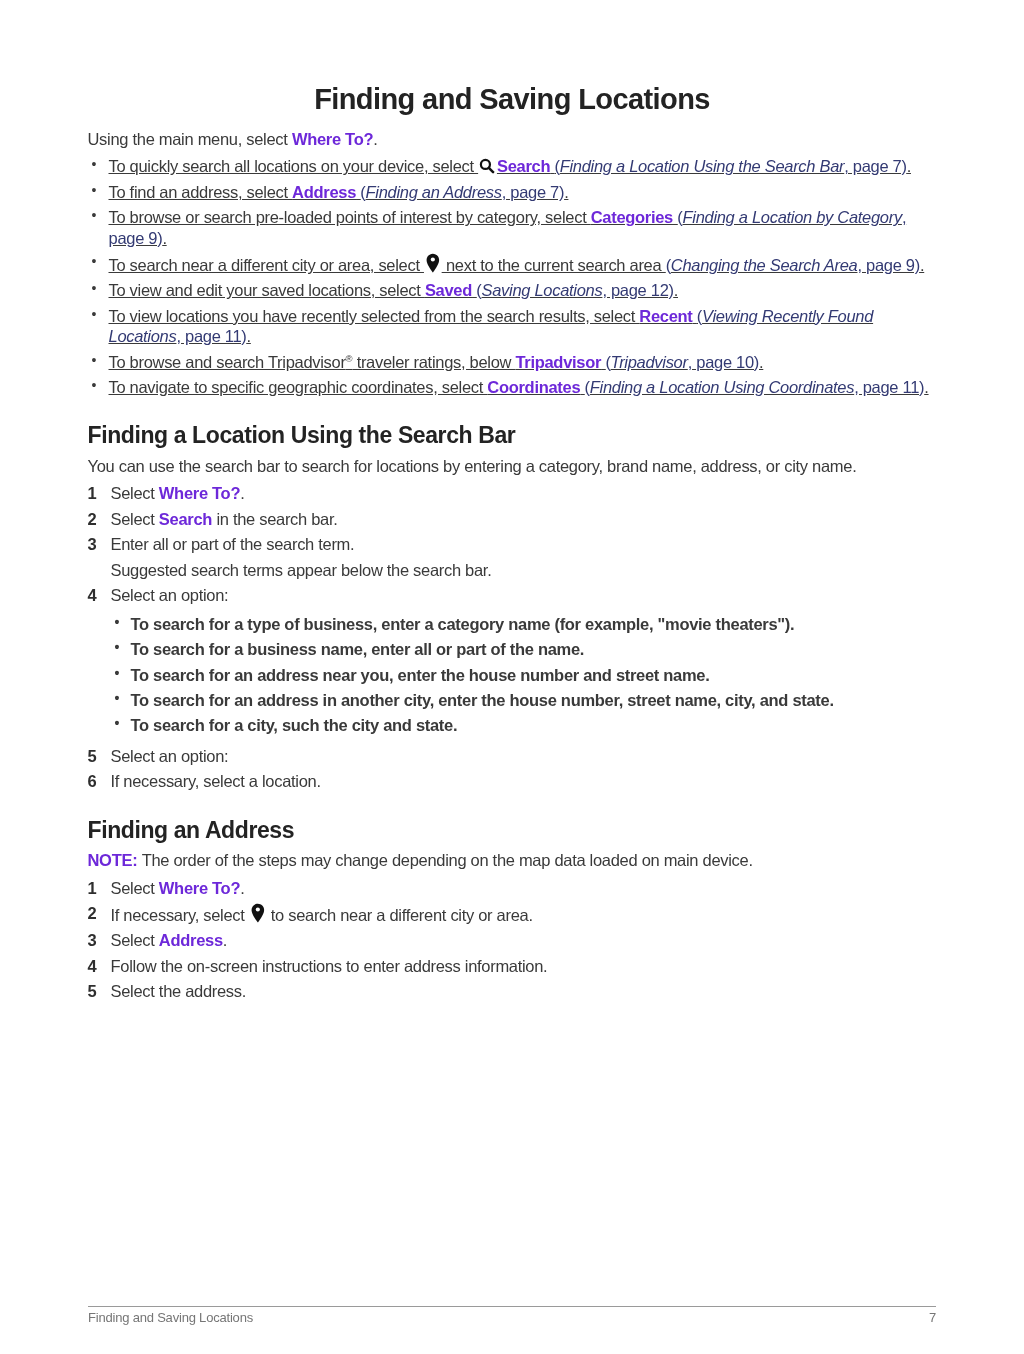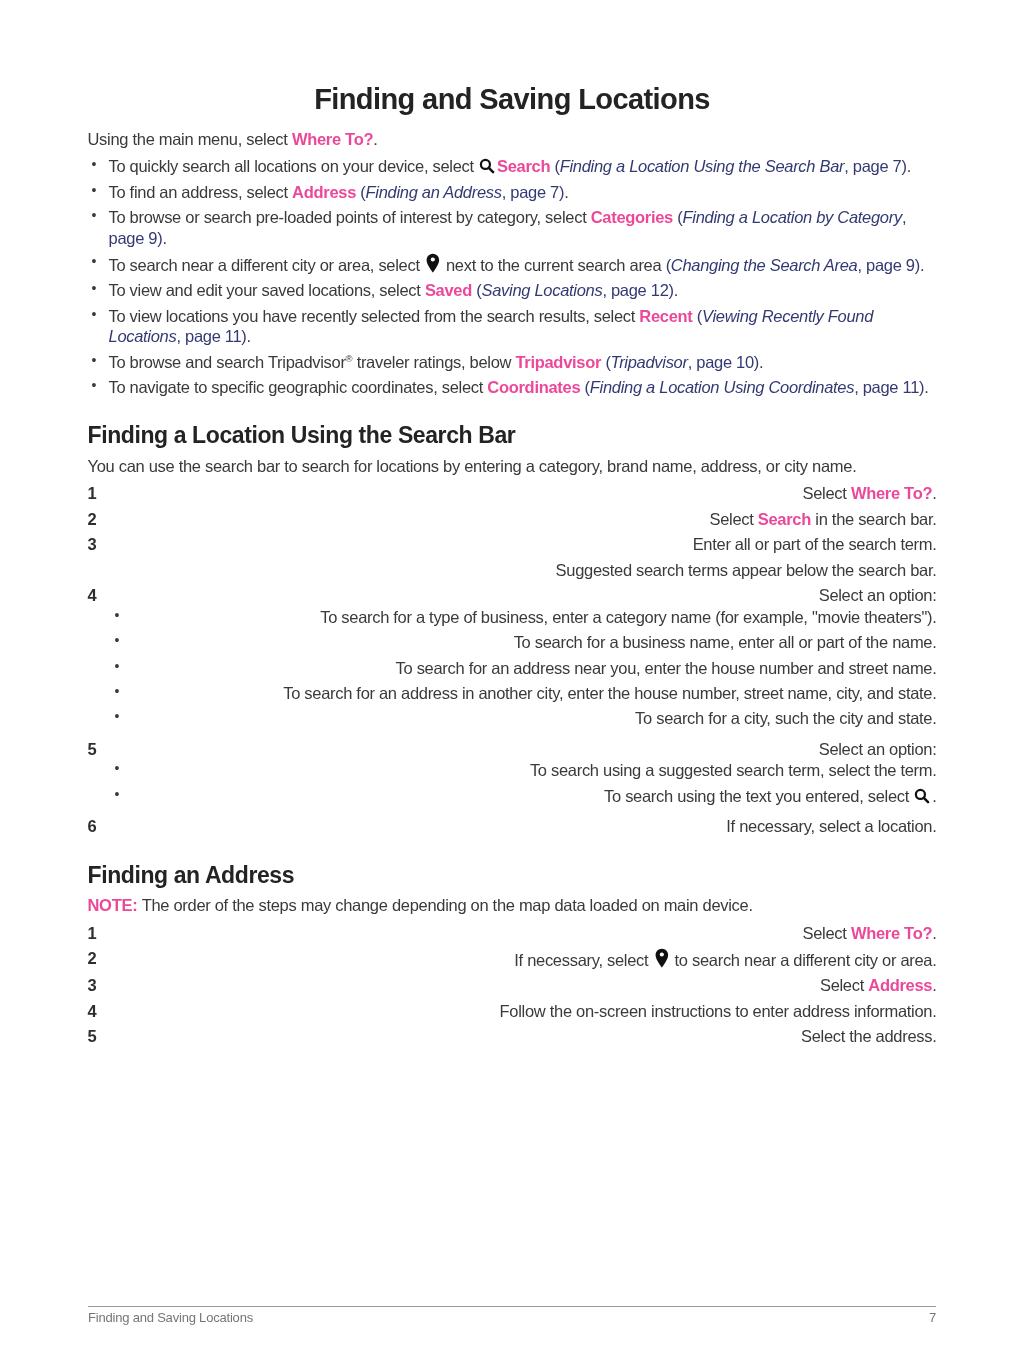--- a/index.html
+++ b/index.html
@@ -37,38 +37,38 @@
   h2{
     font-size:23px;
     font-weight:bold;
     color:var(--heading);
     letter-spacing:-0.4px;
     margin:24px 0 6px 0;
     font-stretch:condensed;
   }
   p{margin:0 0 7px 0;}
   ul{list-style:none;margin:3px 0 0 0;padding:0;}
-  ul.main-list > li{position:relative;padding-left:21px;margin-bottom:5px;}
+  ul.main-list > li{position:relative;padding-left:21px;margin-bottom:5px;text-decoration:underline;}
   ul.main-list > li::before{
     content:"\2022";
     position:absolute;left:4px;top:0;
     color:var(--text);font-size:14px;
   }
   .step{display:flex;margin-bottom:5px;}
   .step-num{font-weight:bold;color:#2e2e2e;width:23px;flex:none;}
-  .step-body{flex:1;text-align:right;}
+  .step-body{flex:1;}
   .step-body .after-text{margin:5px 0 0 0;}
-  ul.sub-list{margin:1px 0 0 0;}
+  ul.sub-list{margin:8px 0 0 0;font-weight:bold;}
   ul.sub-list > li{position:relative;padding-left:20px;margin-bottom:5px;}
   ul.sub-list > li::before{
     content:"\2022";
     position:absolute;left:4px;top:0;
     color:var(--text);font-size:14px;
   }
-  .seg-b{font-weight:bold;color:#ec4899;}
+  .seg-b{font-weight:bold;color:#6d28d9;}
   .seg-l{color:var(--link);}
   .seg-il{color:var(--link);font-style:italic;}
   sup{font-size:58%;line-height:0;}
   .icon{display:inline-block;color:#111;}
   .icon svg{vertical-align:-0.16em;}
   .icon.search-icon svg{height:1.08em;width:1.08em;margin-right:1px;}
   .icon.pin-icon svg{height:1.22em;width:0.95em;margin:0 1px;}
   .footer{
     position:absolute;
     left:88px;right:88px;top:1306px;
@@ -135,27 +135,20 @@
             <li><span>To search for an address near you, enter the house number and street name.</span></li>
             <li><span>To search for an address in another city, enter the house number, street name, city, and state.</span></li>
             <li><span>To search for a city, such the city and state.</span></li>
           </ul>
         </div>
       </div>
       <div class="step">
         <span class="step-num">5</span>
         <div class="step-body">
           <div><span>Select an option:</span></div>
-          <ul class="sub-list">
-            <li><span>To search using a suggested search term, select the term.</span></li>
-            <li><span>To search using the text you entered, select </span><span class="icon search-icon"><svg viewBox="0 0 24 24">
-                  <circle cx="10" cy="10" r="6.1" fill="none" stroke="currentColor" stroke-width="3"></circle>
-                  <path d="M14.6 14.6L20.3 20.3" stroke="currentColor" stroke-width="3.4" stroke-linecap="round"></path>
-                </svg></span><span>.</span></li>
-          </ul>
         </div>
       </div>
       <div class="step">
         <span class="step-num">6</span>
         <div class="step-body">
           <div><span>If necessary, select a location.</span></div>
         </div>
       </div>
       <h2>Finding an Address</h2>
       <p><span class="seg-b">NOTE: </span><span>The order of the steps may change depending on the map data loaded on main device.</span></p>

